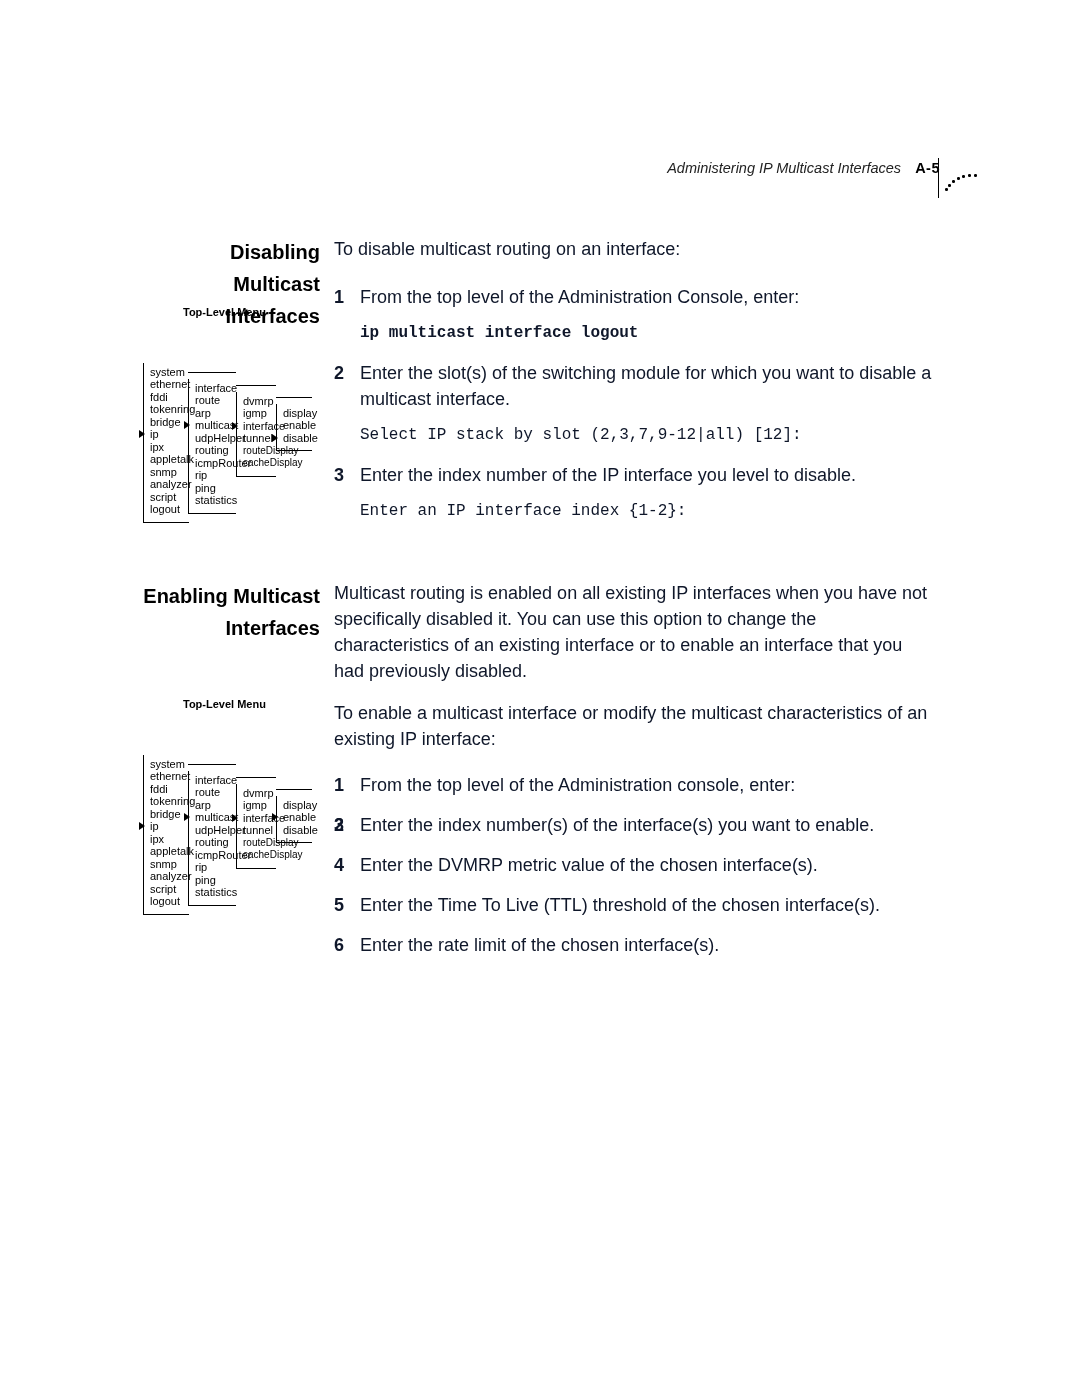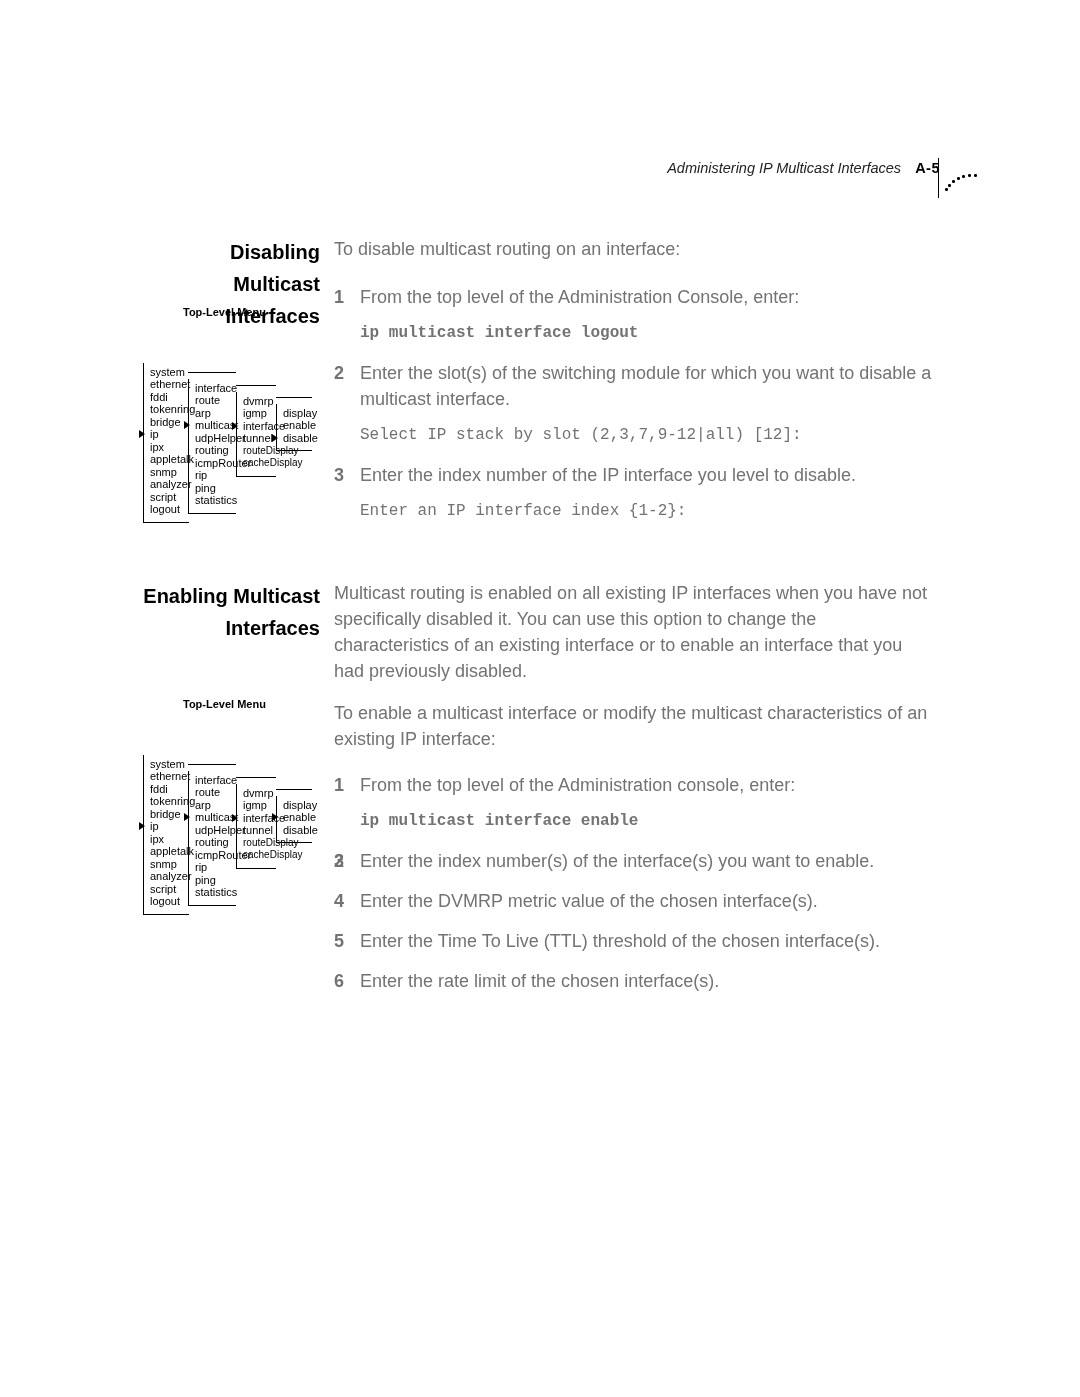--- a/index.html
+++ b/index.html
@@ -50,21 +50,21 @@
     text-align: right;
     font-weight: 700;
     font-size: 20px;
     line-height: 32px;
   }
   .body-col {
     float: left;
     width: 620px;
     font-size: 18px;
     line-height: 26px;
-    color: #737373;
+    color: #0f172a;
   }
 
   ol.steps {
     list-style: none;
     margin: 0;
     padding: 0;
   }
   ol.steps > li {
     position: relative;
     padding-left: 26px;
@@ -225,21 +225,20 @@
       <div class="heading">Enabling Multicast Interfaces</div>
       <div class="body-col" style="padding-left:14px; width:600px;">
         <span>Multicast routing is enabled on all existing IP interfaces when you have not specifically disabled it. You can use this option to change the characteristics of an existing interface or to enable an interface that you had previously disabled.</span>
         <div style="height:16px;"></div>
         <span>To enable a multicast interface or modify the multicast characteristics of an existing IP interface:</span>
 
         <ol class="steps" style="margin-top:20px;">
           <li>
             <span class="num">1</span>
             <span>From the top level of the Administration console, enter:</span>
-            <div class="code cmd" style="margin-top:10px;">ip multicast interface enable</div>
           </li>
           <li style="margin-top:14px;">
             <span class="num">2</span>
           </li>
           <li style="margin-top:14px;">
             <span class="num">3</span>
             <span>Enter the index number(s) of the interface(s) you want to enable.</span>
           </li>
           <li style="margin-top:14px;">
             <span class="num">4</span>

